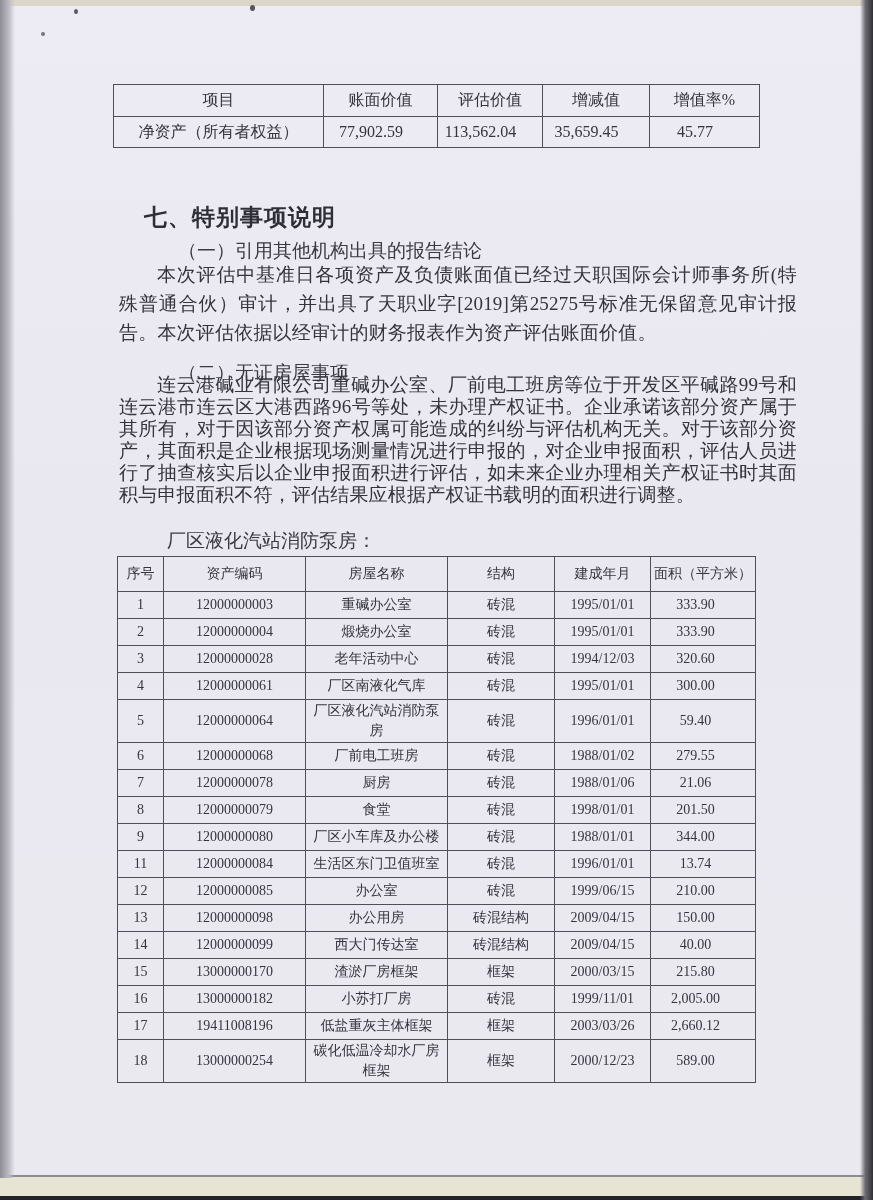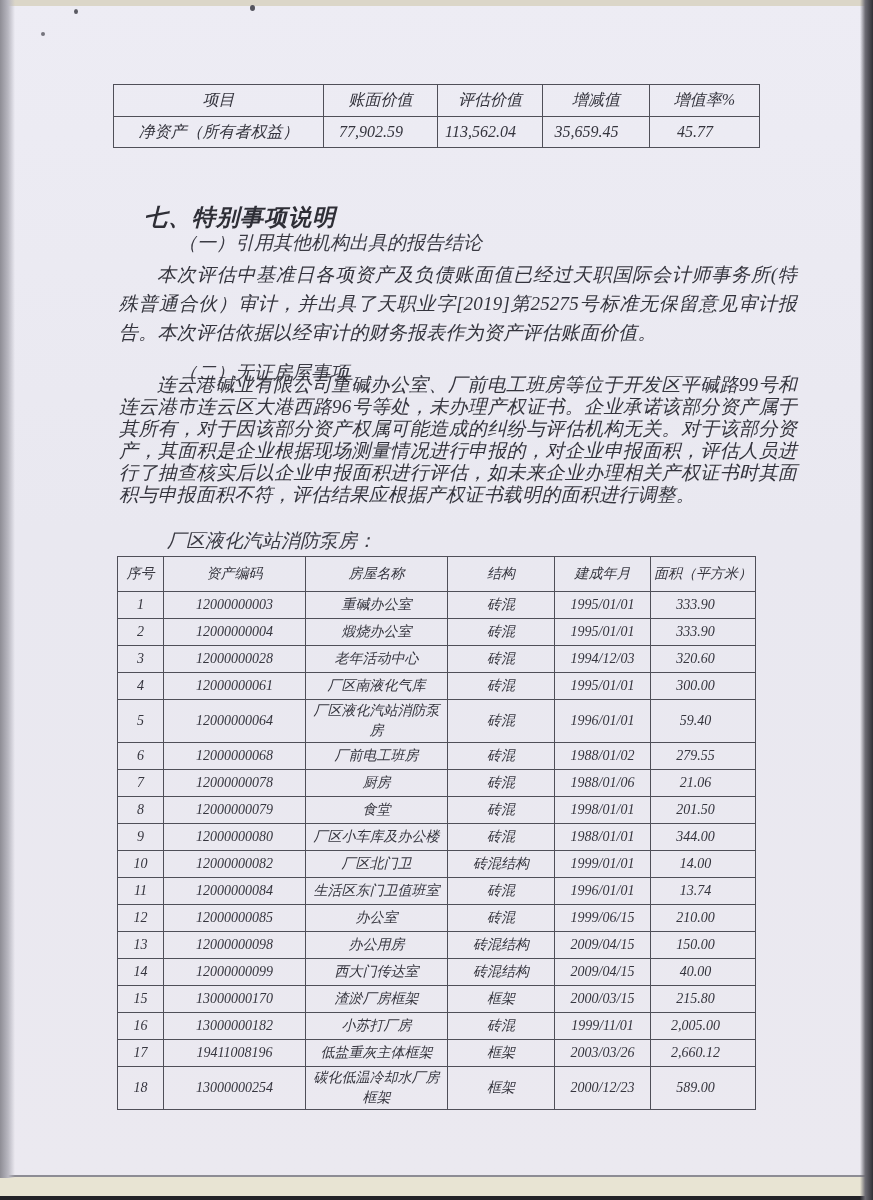--- a/index.html
+++ b/index.html
@@ -5,21 +5,20 @@
   html,body{margin:0;padding:0;}
   .canvas{
     position:relative;width:873px;height:1200px;overflow:hidden;
     background:#eae9f1;
     font-family:"Liberation Serif","DejaVu Serif",serif;
     color:#35353e;
   }
   .paper{
     position:absolute;left:0;top:0;width:873px;height:1178px;
     background:linear-gradient(180deg,#edecf4 0%,#e9e8f0 45%,#ebe9f0 100%);
-    font-style:italic;
   }
   
   .edge-left{position:absolute;left:0;top:0;width:15px;height:1178px;z-index:5;
     background:linear-gradient(90deg,#8e8d95 0%,#b9b8c1 55%,rgba(234,233,241,0) 100%);}
   .edge-right{position:absolute;right:0;top:0;width:13px;height:1200px;z-index:6;
     background:linear-gradient(270deg,#302f35 0%,#6d6c74 60%,rgba(234,233,241,0) 100%);}
   .edge-top{position:absolute;left:0;top:0;width:873px;height:6px;z-index:4;background:#dbd6c8;}
   .paper-bottom-line{position:absolute;left:0;top:1175px;width:873px;height:2px;z-index:4;background:#8d8c94;}
   .band-bottom{position:absolute;left:0;top:1177px;width:873px;height:19px;z-index:4;background:#e8e4d3;}
   .line-bottom{position:absolute;left:0;top:1196px;width:873px;height:4px;z-index:5;background:#232227;}
@@ -43,21 +42,21 @@
   .houses td{height:24px;line-height:20px;padding-top:1px;padding-bottom:1px;}
   .houses td.al-r{padding-right:16px;}
   .houses td.al-c{padding-left:2px;padding-right:2px;}
   
   .section-title{
     position:absolute;left:130px;top:188px;margin:14px;z-index:2;
     font-family:"Liberation Sans","DejaVu Sans",sans-serif;
     font-size:23px;font-weight:bold;color:#2e2e36;letter-spacing:1px;
   }
   .sub{position:absolute;left:178px;z-index:2;font-size:19px;color:#3a3a43;}
-  .sub1{top:230px;}
+  .sub1{top:238px;}
   .sub2{top:340px;margin-top:20px;}
   .para{
     position:absolute;left:115px;width:678px;margin:4px;z-index:2;
     font-size:19px;line-height:29px;text-align:justify;text-indent:2em;
     color:#34343d;letter-spacing:0.2px;
   }
   .p1{top:256px;}
   .p2{top:370px;line-height:22px;}
   .caption{position:absolute;left:167px;top:528px;z-index:2;font-size:19px;color:#3a3a43;}
 </style>
@@ -191,28 +190,20 @@
           </tr>
           <tr>
             <td class="al-c">9</td>
             <td class="al-c">12000000080</td>
             <td class="al-c">厂区小车库及办公楼</td>
             <td class="al-c">砖混</td>
             <td class="al-c">1988/01/01</td>
             <td class="al-r">344.00</td>
           </tr>
           <tr>
-            <td class="al-c">10</td>
-            <td class="al-c">12000000082</td>
-            <td class="al-c">厂区北门卫</td>
-            <td class="al-c">砖混结构</td>
-            <td class="al-c">1999/01/01</td>
-            <td class="al-r">14.00</td>
-          </tr>
-          <tr>
             <td class="al-c">11</td>
             <td class="al-c">12000000084</td>
             <td class="al-c">生活区东门卫值班室</td>
             <td class="al-c">砖混</td>
             <td class="al-c">1996/01/01</td>
             <td class="al-r">13.74</td>
           </tr>
           <tr>
             <td class="al-c">12</td>
             <td class="al-c">12000000085</td>

